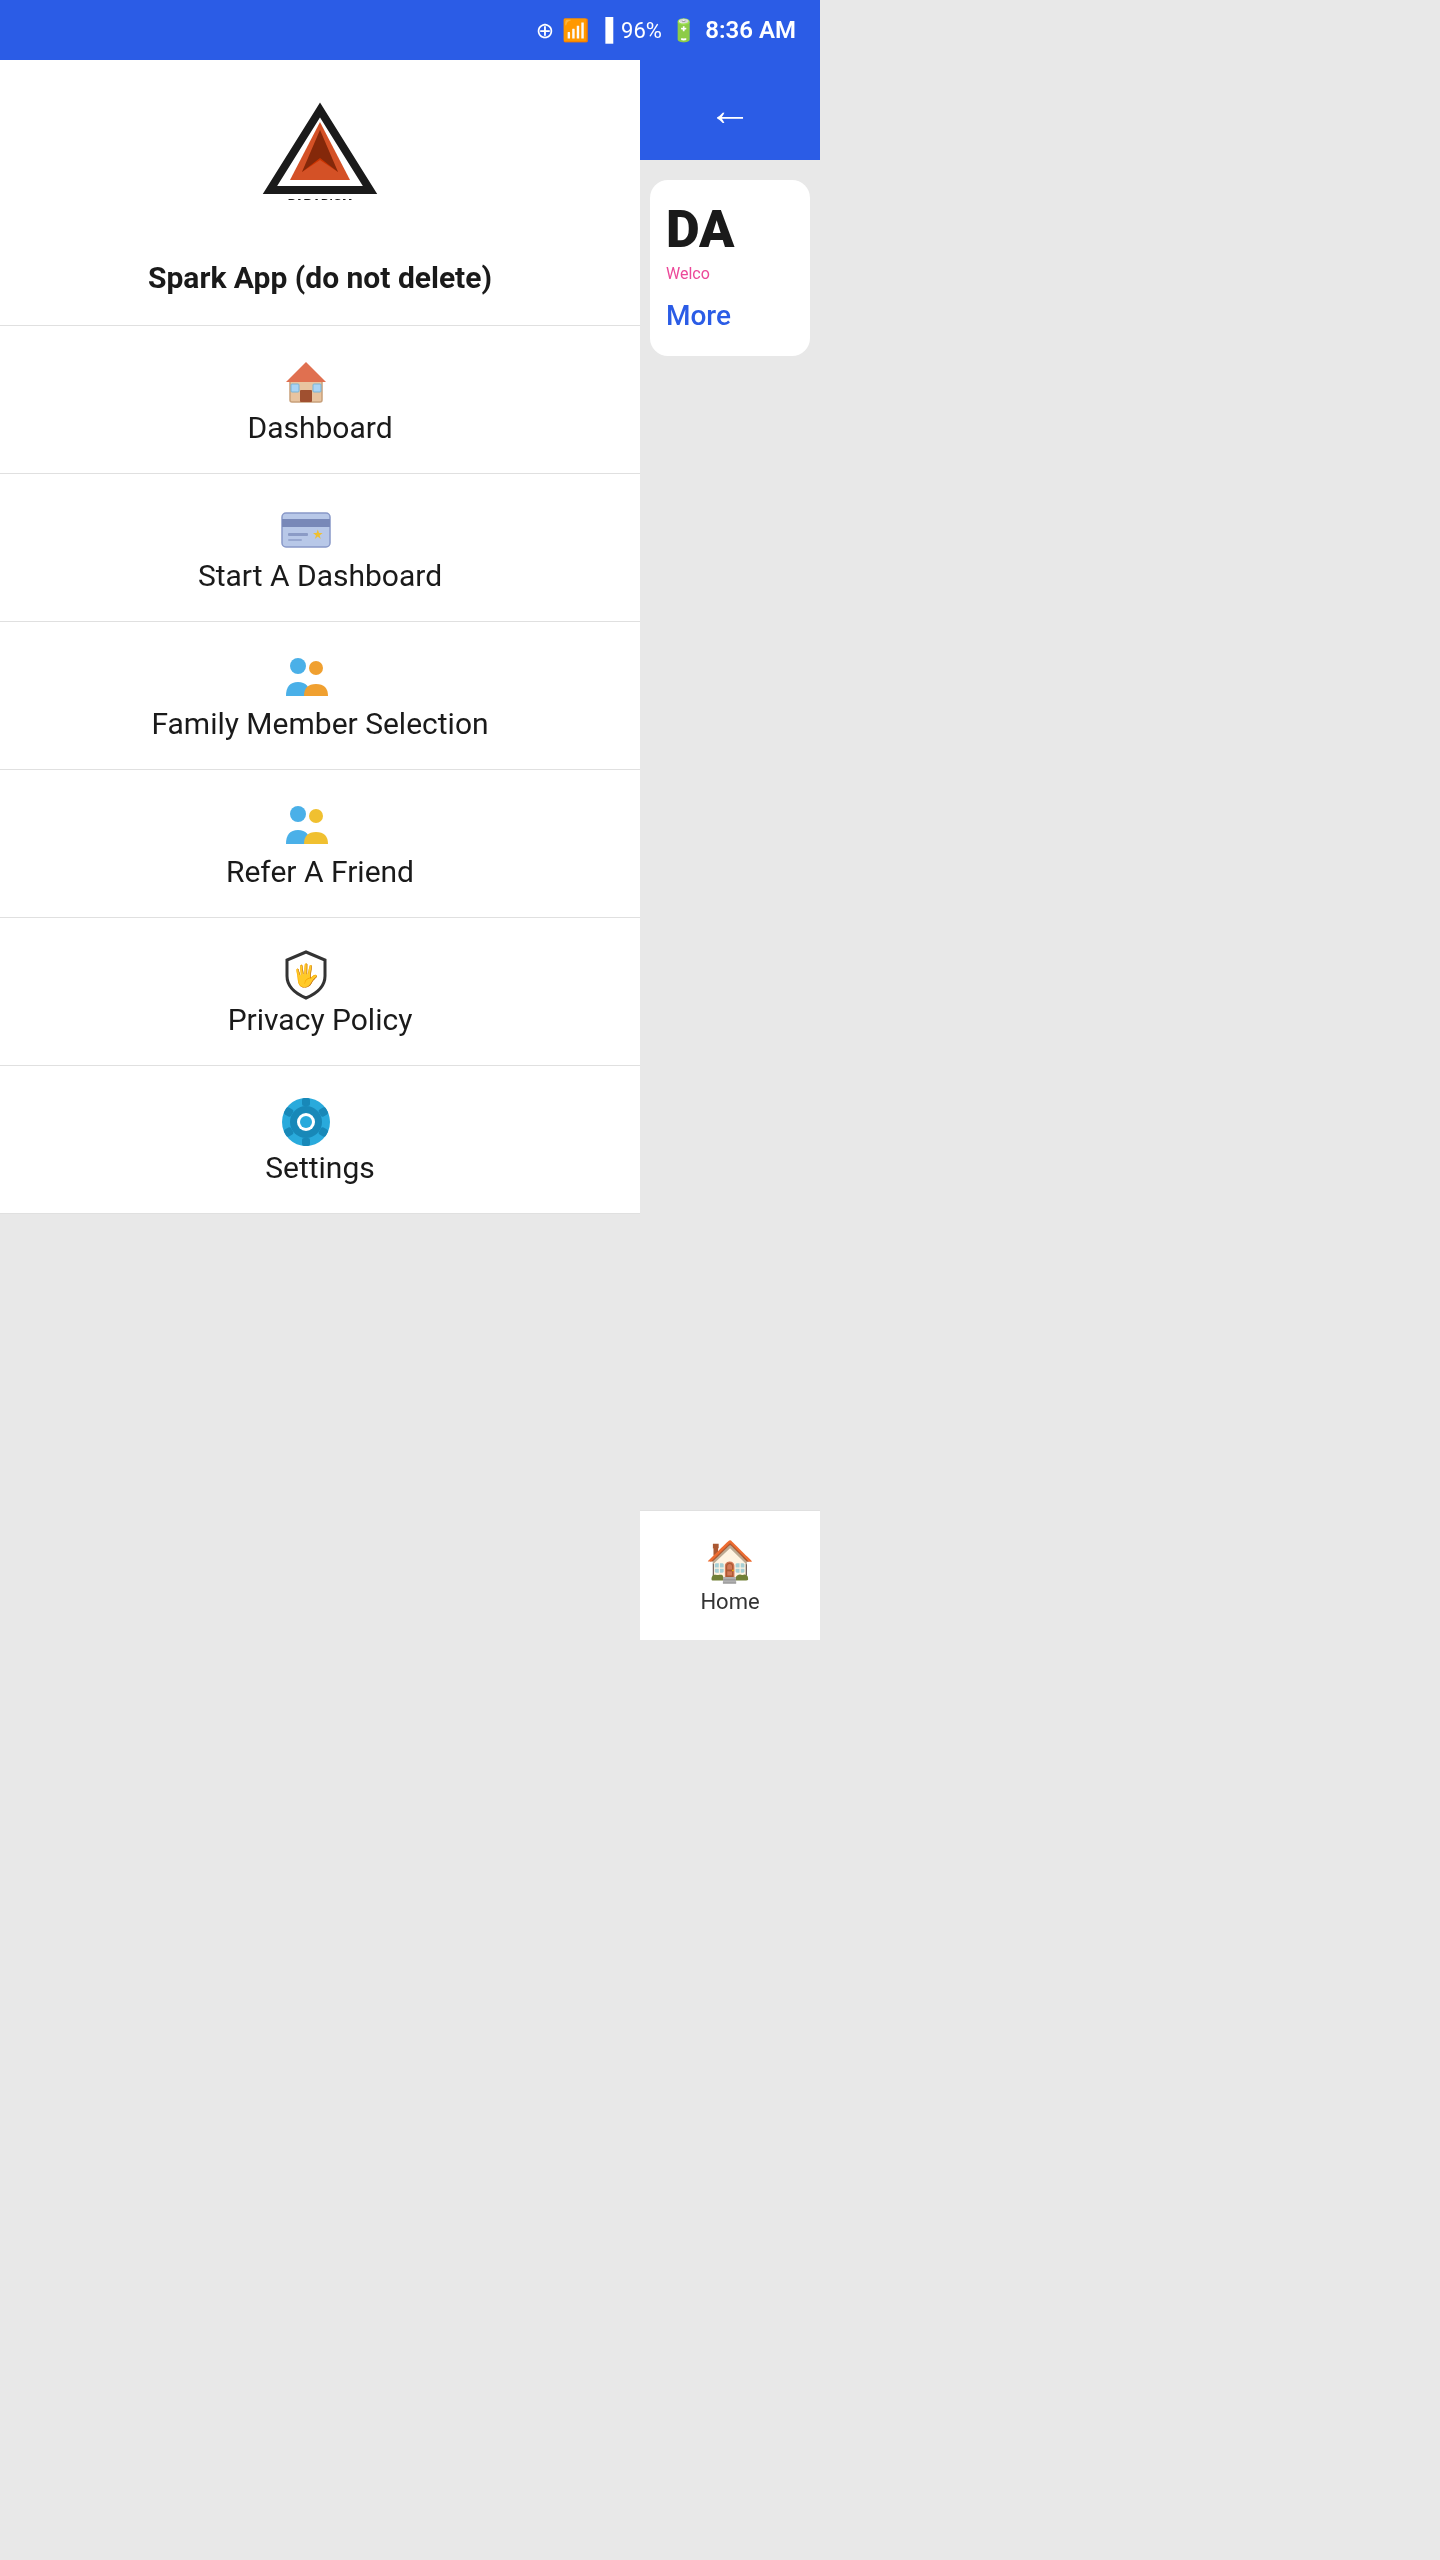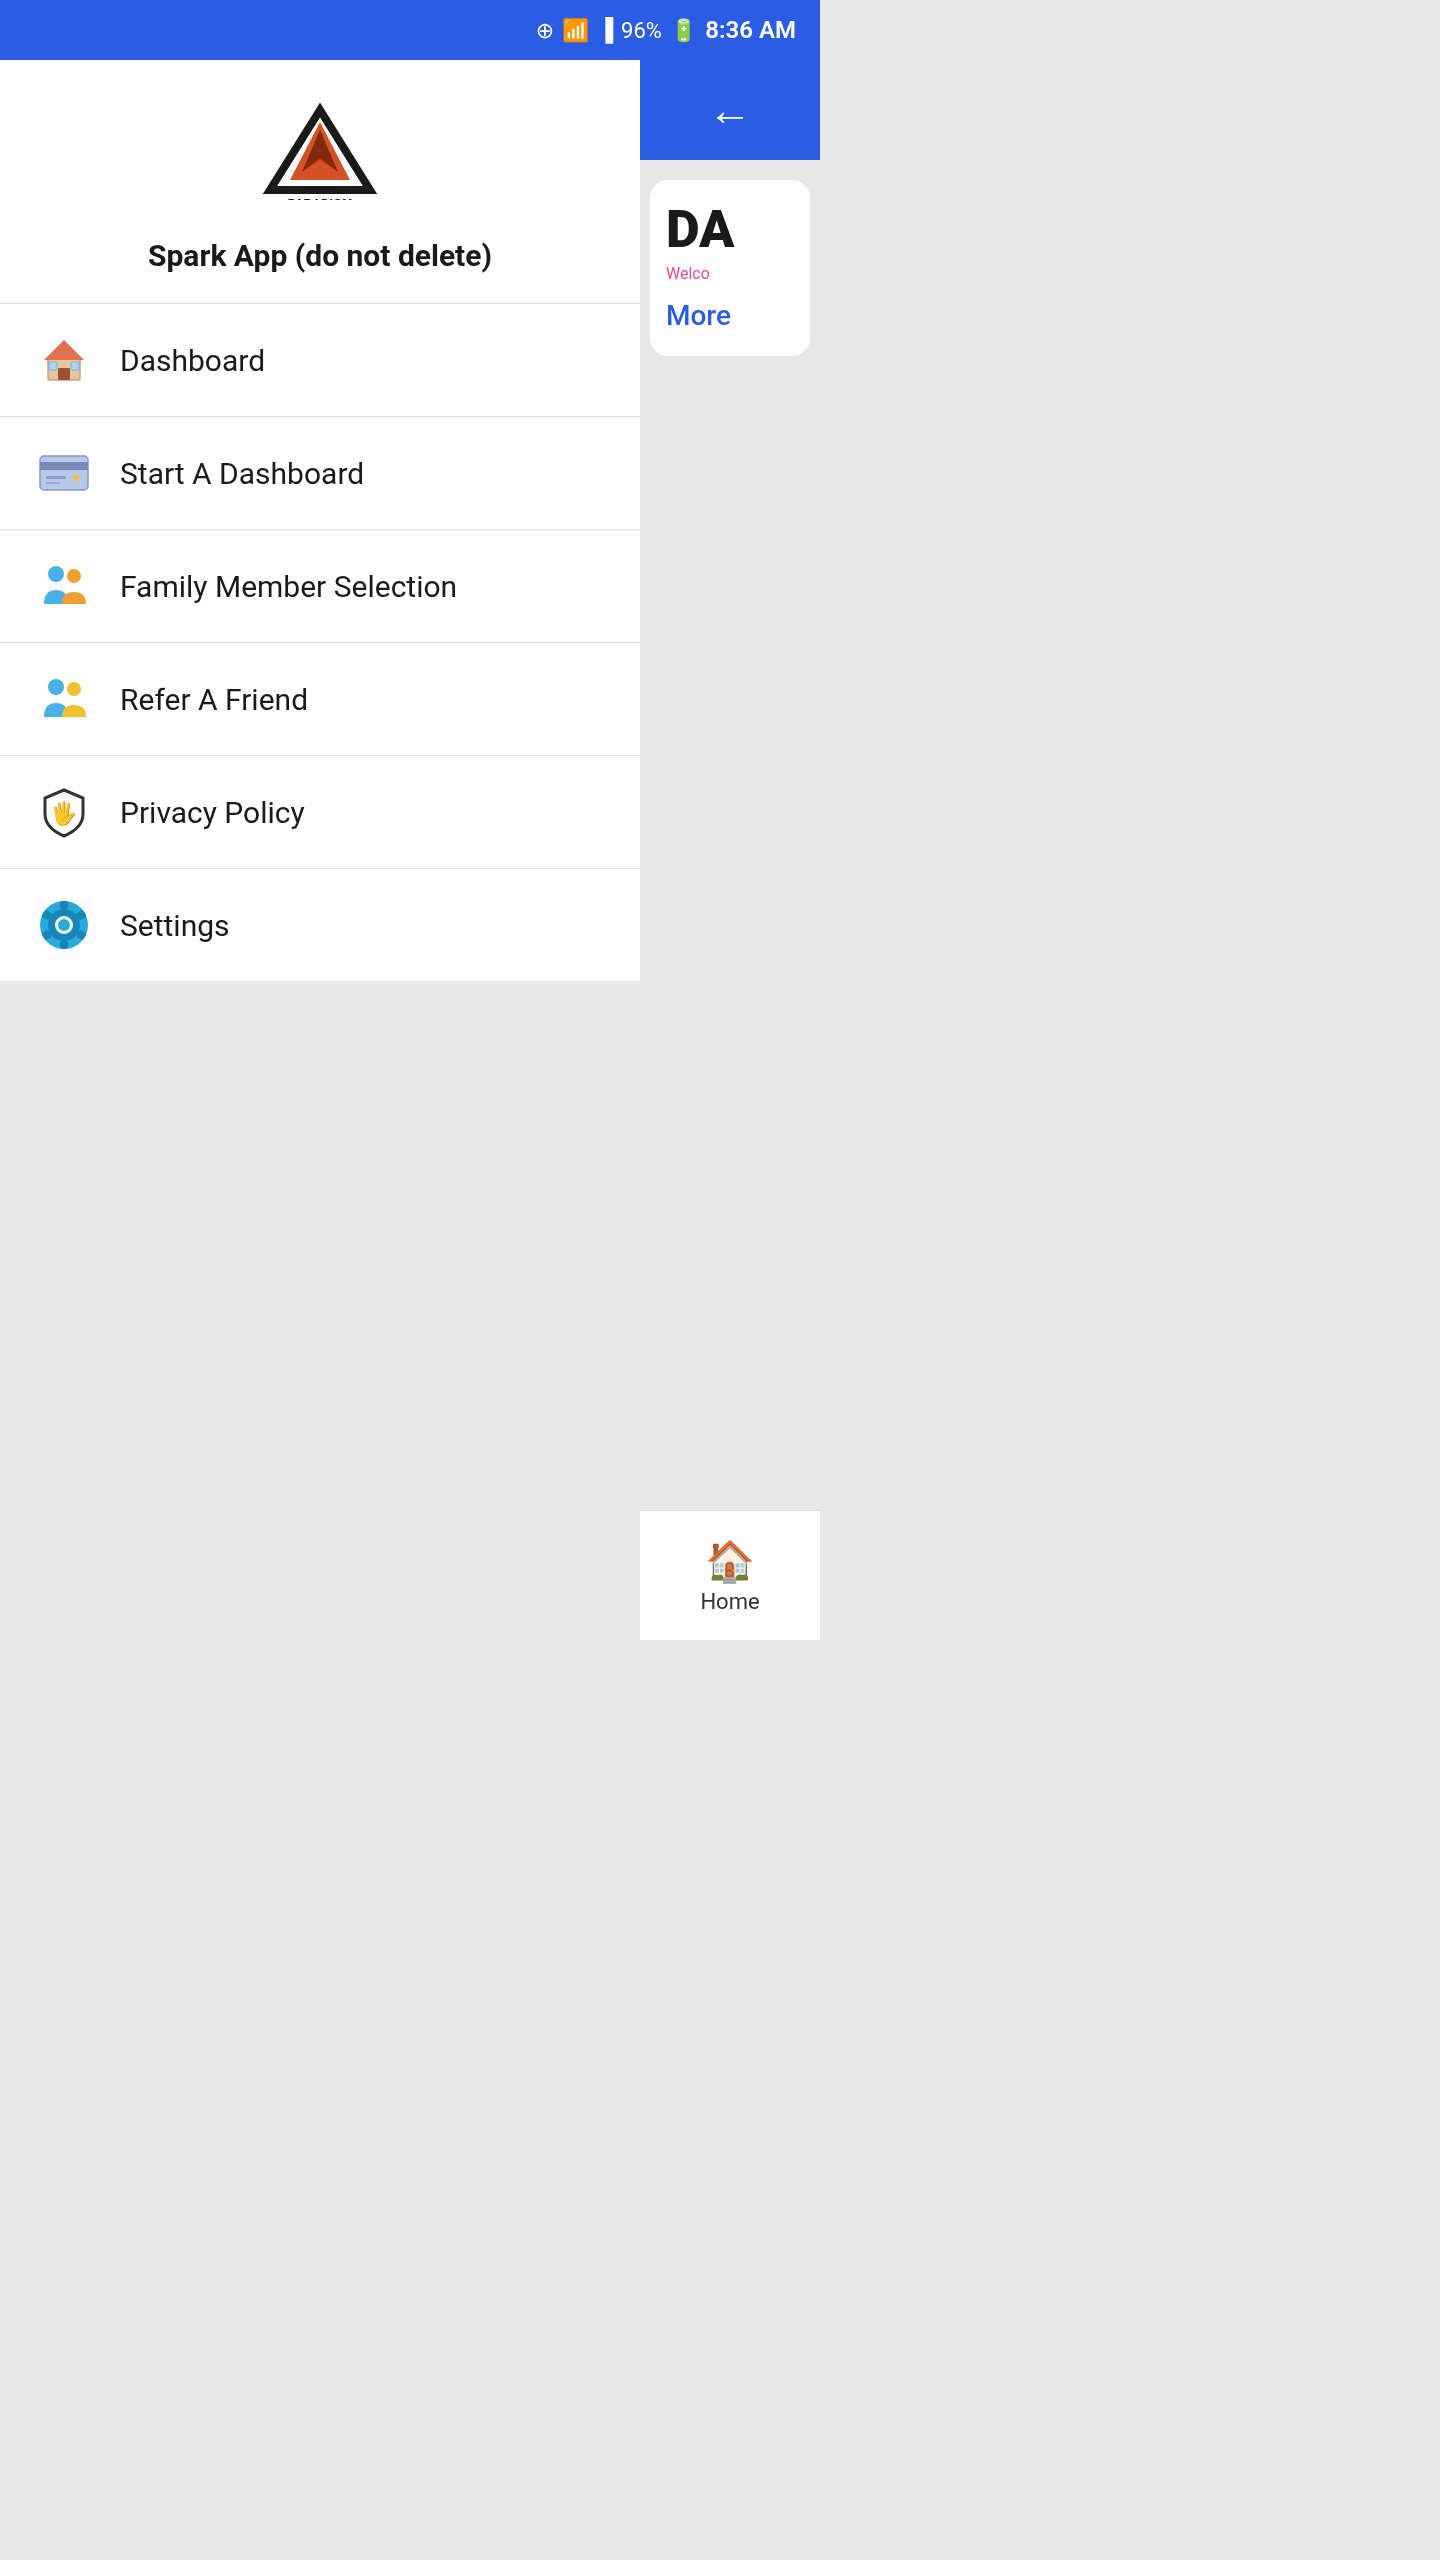--- a/index.html
+++ b/index.html
@@ -82,38 +82,39 @@
       width: 120px;
       height: 100px;
       margin-bottom: 8px;
     }
 
     .app-title {
       font-size: 30px;
       font-weight: 700;
       color: #1a1a1a;
       text-align: center;
-      margin-top: 6px;
+      margin-top: 28px;
     }
 
     
     .menu-list {
       list-style: none;
       width: 100%;
       flex: 1;
     }
 
     .menu-item {
       display: flex;
       align-items: center;
       padding: 28px 36px;
       border-bottom: 1px solid #e0e0e0;
       cursor: pointer;
       background: #fff;
       transition: background 0.15s;
+      flex-direction: column;
     }
 
     .menu-icon {
       width: 56px;
       height: 56px;
       margin-right: 28px;
       display: flex;
       align-items: center;
       justify-content: center;
       flex-shrink: 0;

